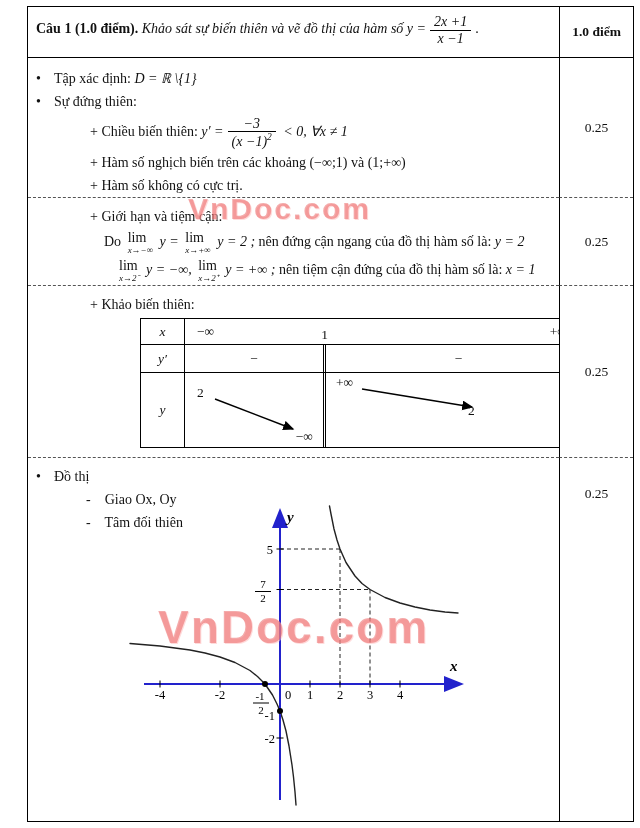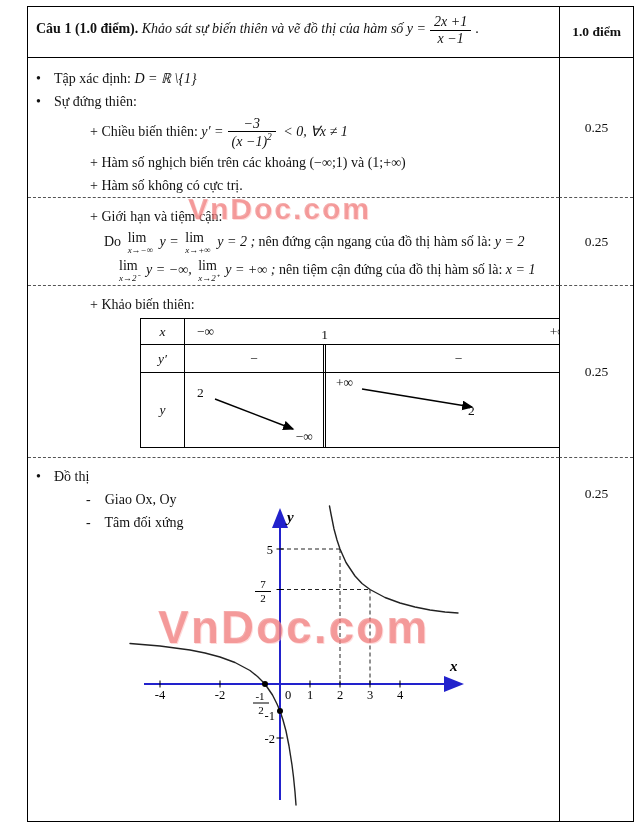--- a/index.html
+++ b/index.html
@@ -200,21 +200,21 @@
     <div class="ln lnb">
       <span class="blt">•</span>
       <span>Đồ thị</span>
     </div>
     <div class="ln" style="margin-left:58px;">
       <span>-</span>&nbsp;&nbsp;&nbsp;
       <span>Giao Ox, Oy</span>
     </div>
     <div class="ln" style="margin-left:58px;">
       <span>-</span>&nbsp;&nbsp;&nbsp;
-      <span>Tâm đối xứng</span>
+      <span>Tâm đối thiên</span>
     </div>
 
     <svg class="graph" width="400" height="340" viewBox="0 0 400 340">
       <defs>
         <marker id="axh" markerWidth="11" markerHeight="9" refX="8" refY="4" orient="auto">
           <path d="M0,0 L10,4 L0,8 Z" fill="#2222cc"></path>
         </marker>
       </defs>
 
       <g stroke="#222" stroke-width="1" stroke-dasharray="4 3">

